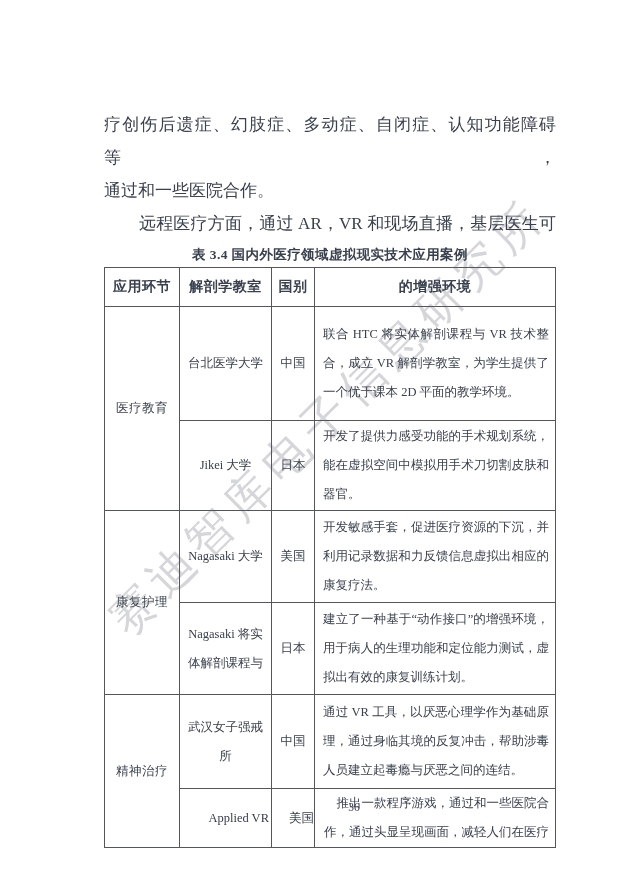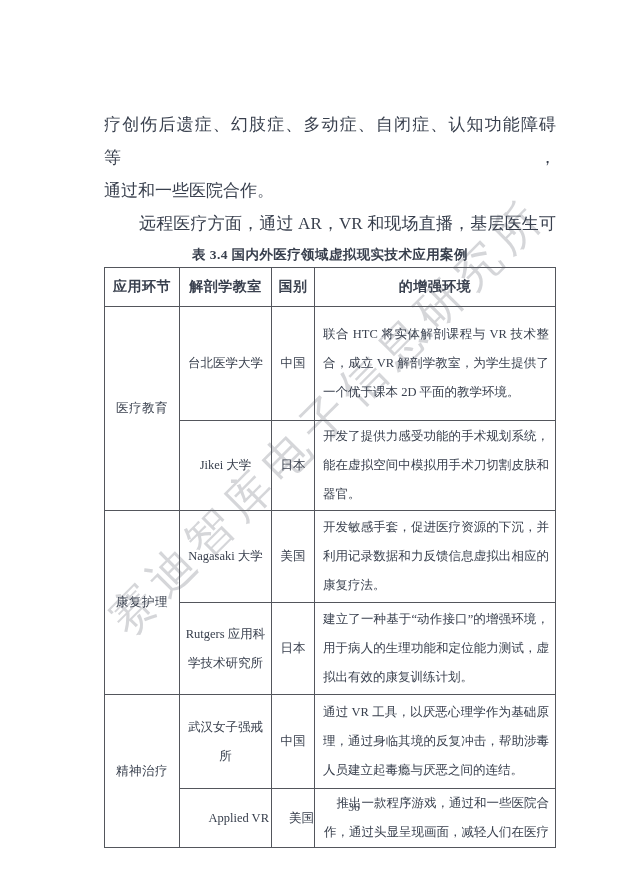--- a/index.html
+++ b/index.html
@@ -121,21 +121,21 @@
           <td class="cty">日本</td>
           <td class="case">开发了提供力感受功能的手术规划系统，能在虚拟空间中模拟用手术刀切割皮肤和器官。</td>
         </tr>
         <tr class="h92">
           <td class="cat" rowspan="2">康复护理</td>
           <td class="com">Nagasaki 大学</td>
           <td class="cty">美国</td>
           <td class="case">开发敏感手套，促进医疗资源的下沉，并利用记录数据和力反馈信息虚拟出相应的康复疗法。</td>
         </tr>
         <tr class="h92">
-          <td class="com">Rutgers 应用科学技术研究所</td>
+          <td class="com">Nagasaki 将实体解剖课程与</td>
           <td class="cty">日本</td>
           <td class="case">建立了一种基于“动作接口”的增强环境，用于病人的生理功能和定位能力测试，虚拟出有效的康复训练计划。</td>
         </tr>
         <tr class="h94">
           <td class="cat" rowspan="2">精神治疗</td>
           <td class="com">武汉女子强戒所</td>
           <td class="cty">中国</td>
           <td class="case">通过 VR 工具，以厌恶心理学作为基础原理，通过身临其境的反复冲击，帮助涉毒人员建立起毒瘾与厌恶之间的连结。</td>
         </tr>
         <tr class="h59">

